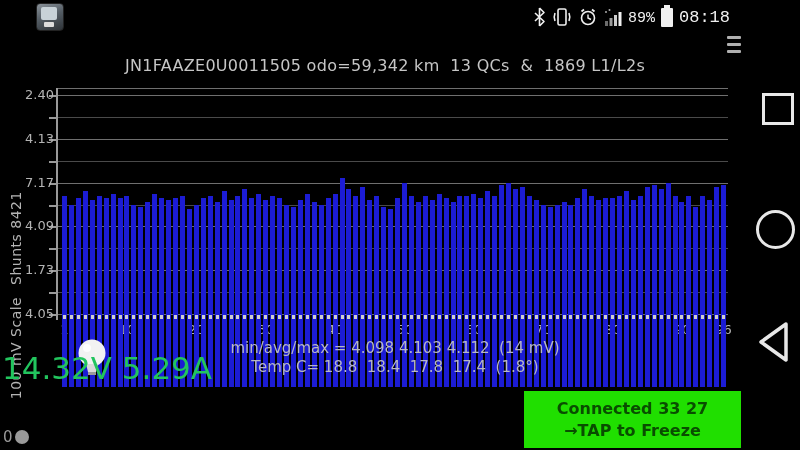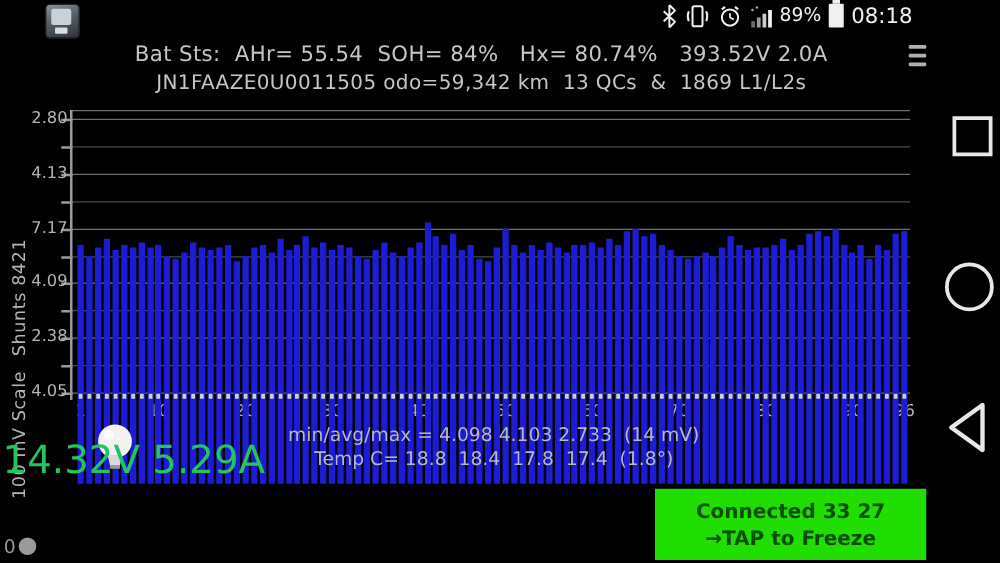--- a/index.html
+++ b/index.html
@@ -7,21 +7,21 @@
           font-family:"DejaVu Sans",sans-serif;color:#c6c6c6;}
   .abs{position:absolute;}
   .pre{white-space:pre;}
   
   #statusbar{left:0;top:0;width:800px;height:30px;}
   #app-icon{left:36px;top:3px;width:26px;height:26px;border-radius:4px;
             background:linear-gradient(160deg,#8a929a 0%,#555e66 45%,#2e3338 100%);
             border:1px solid #222;}
   #app-icon .inner{position:absolute;left:4px;top:3px;width:16px;height:13px;background:#c8d2d8;border-radius:2px;}
   #app-icon .base{position:absolute;left:7px;top:18px;width:10px;height:5px;background:#ddd;border-radius:1px;}
-  #status-right{right:70px;top:3px;height:24px;display:flex;align-items:flex-start;gap:6px;}
+  #status-right{right:70px;top:3px;height:24px;display:flex;align-items:flex-end;gap:6px;font-family:Liberation Mono, monospace;}
   .sicon{display:block;}
   #status-right .txt{color:#f0f0f0;font-size:15px;}
   #time{color:#f0f0f0;font-size:17px;}
   .batt{position:relative;width:12px;height:19px;background:#f0f0f0;border-radius:1px;}
   .batt:before{content:"";position:absolute;left:3px;top:-3px;width:6px;height:3px;background:#f0f0f0;}
   
   .hline{left:20px;right:50px;text-align:center;font-size:17px;color:#c6c6c6;letter-spacing:.3px;}
   #hline1{top:34px;}
   #hline2{top:56px;font-size:16px;}
   #menu-btn{right:58px;top:36px;width:15px;height:18px;cursor:pointer;}
@@ -89,64 +89,63 @@
         <rect x="5.5" y="11" width="3" height="8" fill="#f0f0f0" opacity="0.65"></rect>
         <rect x="10" y="8" width="3" height="11" fill="#f0f0f0" opacity="0.85"></rect>
         <rect x="14.5" y="5" width="3" height="14" fill="#f0f0f0"></rect>
       </svg>
       <span class="txt">89%</span>
       <span class="batt"></span>
       <span id="time">08:18</span>
     </div>
   </div>
 
-  <div id="hline1" class="abs hline pre">Bat Sts:  AHr= 55.54  SOH= 84%   Hx= 80.74%   393.52V 2.0A</div>
   <div id="hline2" class="abs hline pre">JN1FAAZE0U0011505 odo=59,342 km  13 QCs  &amp;  1869 L1/L2s</div>
   <div id="menu-btn" class="abs">
       <i></i>
       <i></i>
       <i></i>
     </div>
 
   <div id="chart" class="abs">
     <div id="topframe"></div>
     <div id="yaxis"></div>
     <div class="rotlab" style="left:-64px;top:142px;">Shunts 8421</div>
     <div class="rotlab" style="left:-64px;top:252px;">100 mV Scale</div>
     <div id="plot"></div>
-    <div class="overlay" style="top:251px;">min/avg/max = 4.098 4.103 2.733  (14 mV)</div>
+    <div class="overlay" style="top:251px;">min/avg/max = 4.098 4.103 4.112  (14 mV)</div>
     <div class="overlay" style="top:270px;">Temp C= 18.8  18.4  17.8  17.4  (1.8°)</div>
   <div class="grid minor" style="top:204px"></div>
       <div class="ytick" style="top:204px"></div>
       <div class="grid minor" style="top:160px"></div>
       <div class="ytick" style="top:160px"></div>
       <div class="grid minor" style="top:117px"></div>
       <div class="ytick" style="top:117px"></div>
       <div class="grid minor" style="top:73px"></div>
       <div class="ytick" style="top:73px"></div>
       <div class="grid minor" style="top:29px"></div>
       <div class="ytick" style="top:29px"></div>
       <div class="grid major" style="top:226px"></div>
       <div class="ytick" style="top:226px"></div>
       <div class="ylab" style="top:218px">4.05</div>
       <div class="grid major" style="top:182px"></div>
       <div class="ytick" style="top:182px"></div>
-      <div class="ylab" style="top:174px">2.38</div>
+      <div class="ylab" style="top:174px">1.73</div>
       <div class="grid major" style="top:138px"></div>
       <div class="ytick" style="top:138px"></div>
       <div class="ylab" style="top:130px">4.09</div>
       <div class="grid major" style="top:95px"></div>
       <div class="ytick" style="top:95px"></div>
       <div class="ylab" style="top:87px">7.17</div>
       <div class="grid major" style="top:51px"></div>
       <div class="ytick" style="top:51px"></div>
       <div class="ylab" style="top:43px">4.13</div>
       <div class="grid major" style="top:7px"></div>
       <div class="ytick" style="top:7px"></div>
-      <div class="ylab" style="top:-1px">2.80</div>
+      <div class="ylab" style="top:-1px">2.40</div>
       <div class="xlab" style="left:64.5px">1</div>
       <div class="xlab" style="left:126.9375px">10</div>
       <div class="xlab" style="left:196.3125px">20</div>
       <div class="xlab" style="left:265.6875px">30</div>
       <div class="xlab" style="left:335.0625px">40</div>
       <div class="xlab" style="left:404.4375px">50</div>
       <div class="xlab" style="left:473.8125px">60</div>
       <div class="xlab" style="left:543.1875px">70</div>
       <div class="xlab" style="left:612.5625px">80</div>
       <div class="xlab" style="left:681.9375px">90</div>

